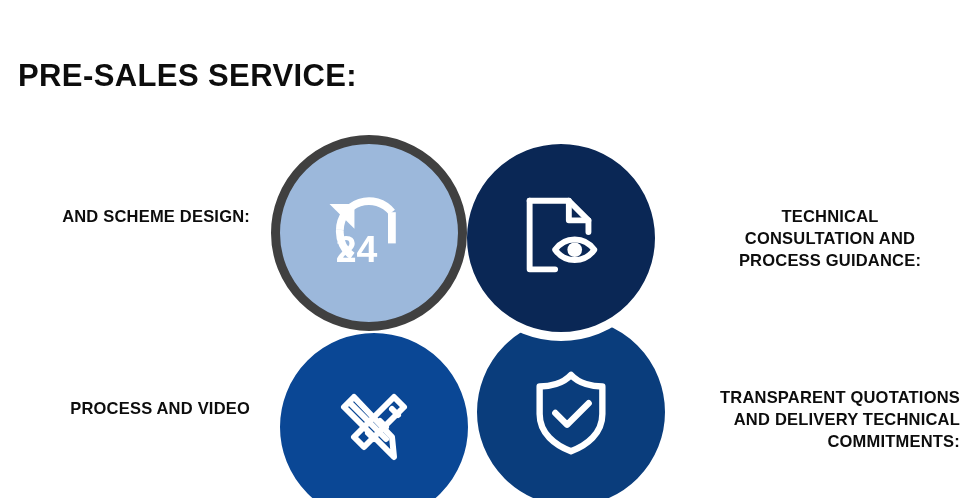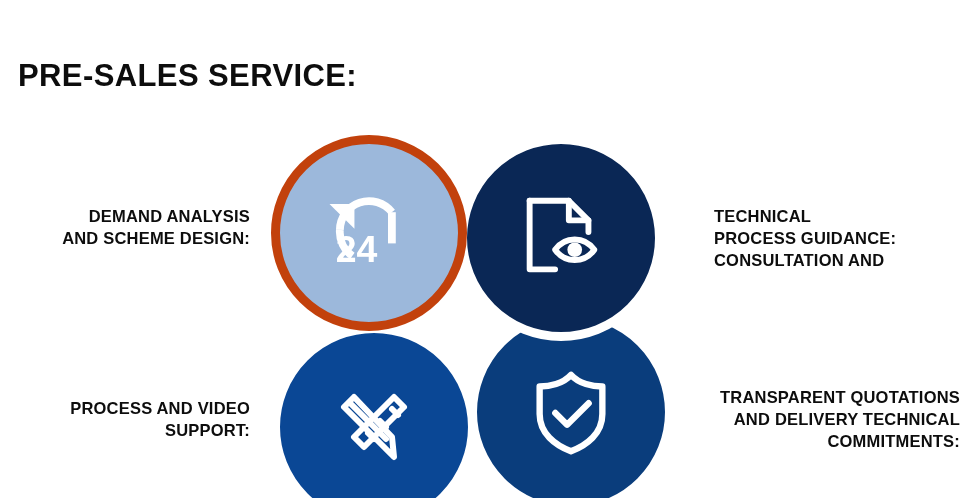--- a/index.html
+++ b/index.html
@@ -51,21 +51,21 @@
     display: flex;
     align-items: center;
     justify-content: center;
     box-sizing: border-box;
   }
   .circle svg { display: block; }
 
   
   #circle-demand {
     left: 9px;  top: 10px;  width: 196px; height: 196px;
-    border: 9px solid #c2410c;
+    border: 9px solid #404040;
     z-index: 4;
   }
   #circle-technical {
     left: 196px; top: 10px;  width: 206px; height: 206px;
     border: 9px solid #ffffff;
     z-index: 3;
   }
   #circle-sample {
     left: 9px;  top: 199px; width: 206px; height: 206px;
     border: 9px solid #ffffff;
@@ -84,21 +84,21 @@
     font-weight: bold;
     line-height: 1.33;
     letter-spacing: 0.2px;
     color: #0d0d0d;
   }
   .label-left  { text-align: right; }
   .label-right { text-align: right; }
 
   #label-demand      { left: 10px;  top: 159px; width: 240px; }
   #label-sample      { left: 10px;  top: 351px; width: 240px; }
-  #label-technical   { right: 14px; top: 159px; width: 232px; text-align: left; }
+  #label-technical   { right: 14px; top: 159px; width: 232px; text-align: center; }
   #label-transparent { left: 668px; top: 340px; width: 292px; }
 
   .label-line { display: block; white-space: nowrap; }
 </style>
 </head>
 <body style="background: rgb(255, 255, 255);">
 
 <div id="infographic">
 
   <div id="page-title">PRE-SALES SERVICE:</div>
@@ -161,33 +161,31 @@
             <path d="M50 12 C42 21, 28 24, 18 24 V52 C18 72, 34 84, 50 90 C66 84, 82 72, 82 52 V24 C72 24, 58 21, 50 12 Z"></path>
             <path d="M34 51 L46 63 L68 41"></path>
           </g>
         </svg>
       </span>
     </div>
 
   </div>
 
   <div class="label label-left" id="label-demand">
-    <span class="label-line">DEMAND ANALYSIS</span>
     <span class="label-line">AND SCHEME DESIGN:</span>
   </div>
 
   <div class="label label-right" id="label-technical">
     <span class="label-line">TECHNICAL</span>
+    <span class="label-line">CONSULTATION AND</span>
     <span class="label-line">PROCESS GUIDANCE:</span>
-    <span class="label-line">CONSULTATION AND</span>
   </div>
 
   <div class="label label-left" id="label-sample">
     <span class="label-line">PROCESS AND VIDEO</span>
-    <span class="label-line">SUPPORT:</span>
   </div>
 
   <div class="label label-right" id="label-transparent">
     <span class="label-line">TRANSPARENT QUOTATIONS</span>
     <span class="label-line">AND DELIVERY TECHNICAL</span>
     <span class="label-line">COMMITMENTS:</span>
   </div>
 
 </div>
 

